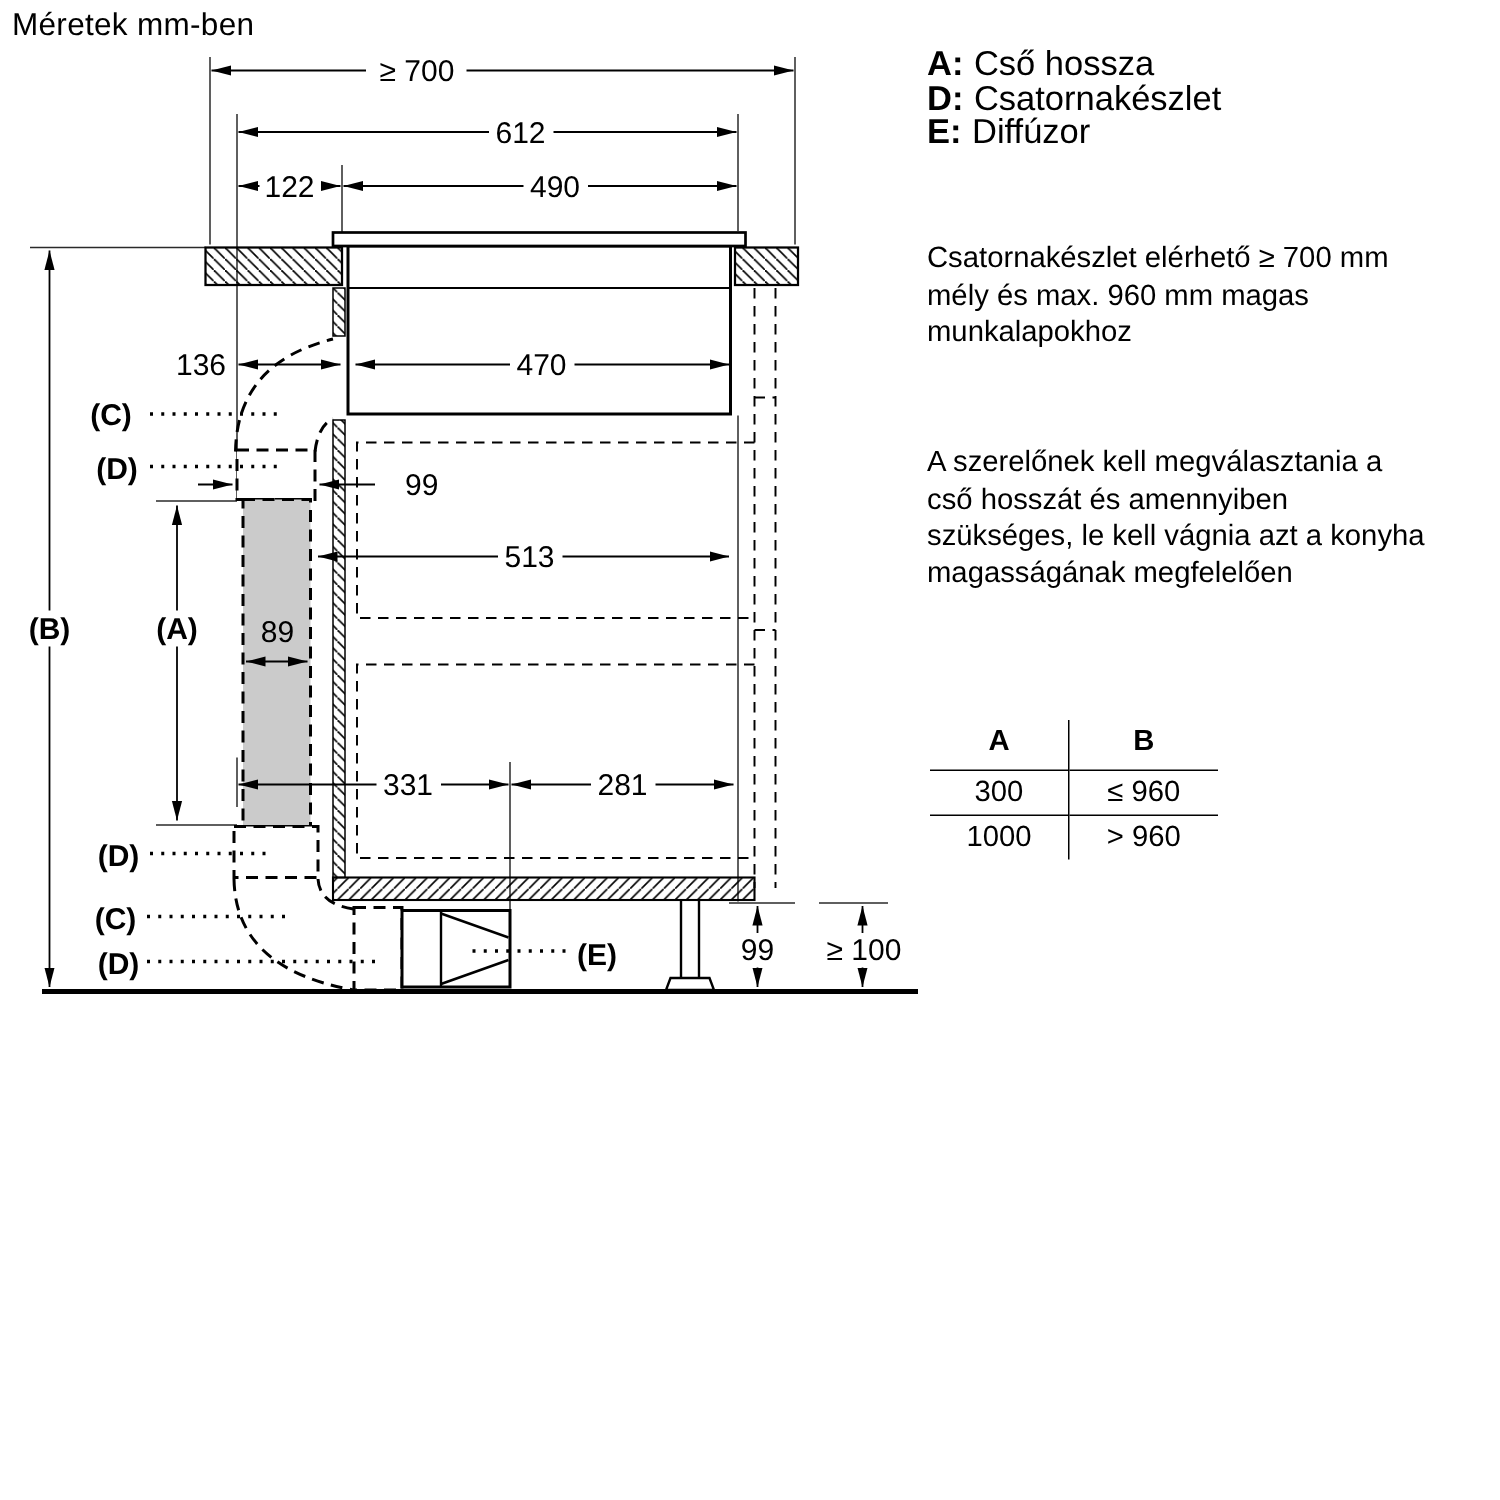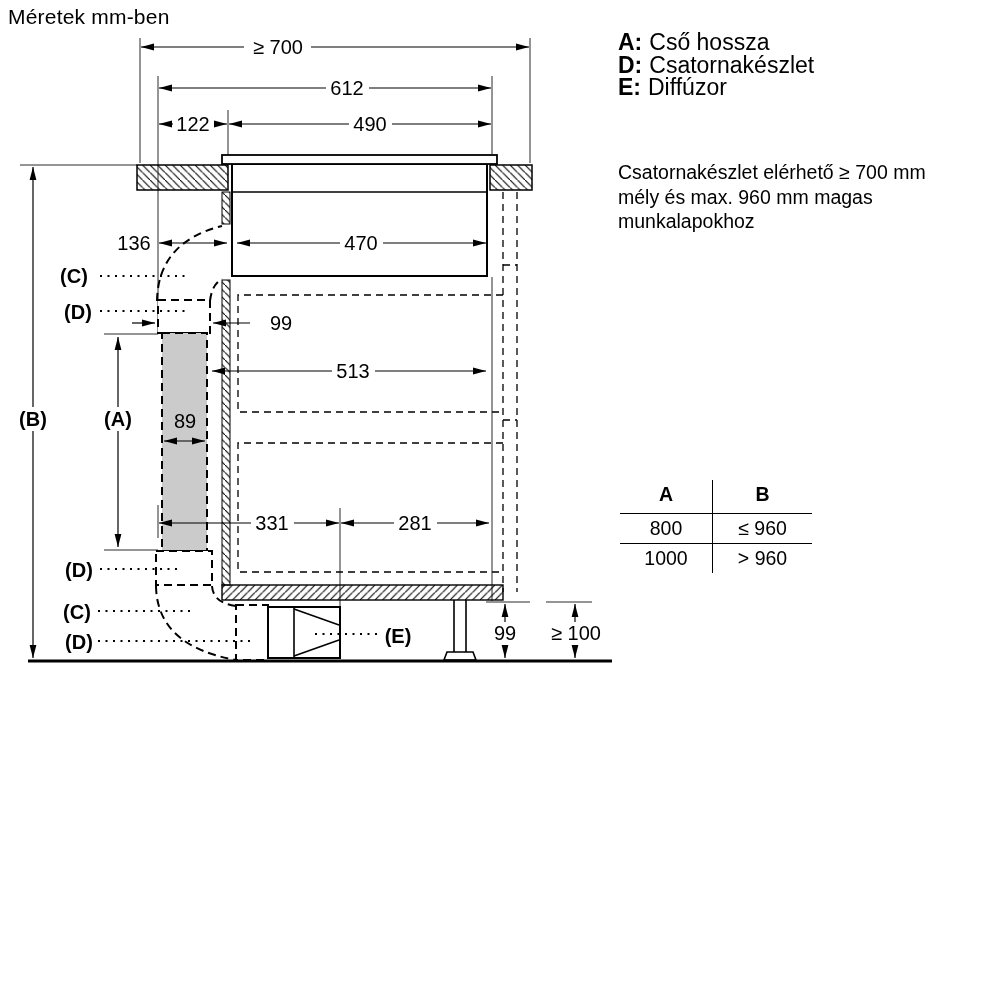--- a/index.html
+++ b/index.html
@@ -183,31 +183,32 @@
 
   
   <div id="legend">
     <div class="leg-row"><span class="leg-key">A:</span><span>Cső hossza</span></div>
     <div class="leg-row"><span class="leg-key">D:</span><span>Csatornakészlet</span></div>
     <div class="leg-row"><span class="leg-key">E:</span><span>Diffúzor</span></div>
   </div>
 
   <div class="note" id="note-availability">Csatornakészlet elérhető ≥ 700 mm mély és max. 960 mm magas munkalapokhoz</div>
 
+  <div class="note" id="note-installer">A szerelőnek kell megválasztania a cső hosszát és amennyiben szükséges, le kell vágnia azt a konyha magasságának megfelelően</div>
 
   <table class="spec">
     <thead>
       <tr>
         <th class="colA">A</th>
         <th class="colB">B</th>
       </tr>
     </thead>
     <tbody>
       <tr>
-        <td class="colA">800</td>
+        <td class="colA">300</td>
         <td class="colB">≤ 960</td>
       </tr>
       <tr>
         <td class="colA">1000</td>
         <td class="colB">&gt; 960</td>
       </tr>
     </tbody>
   </table>
 
 </div>

